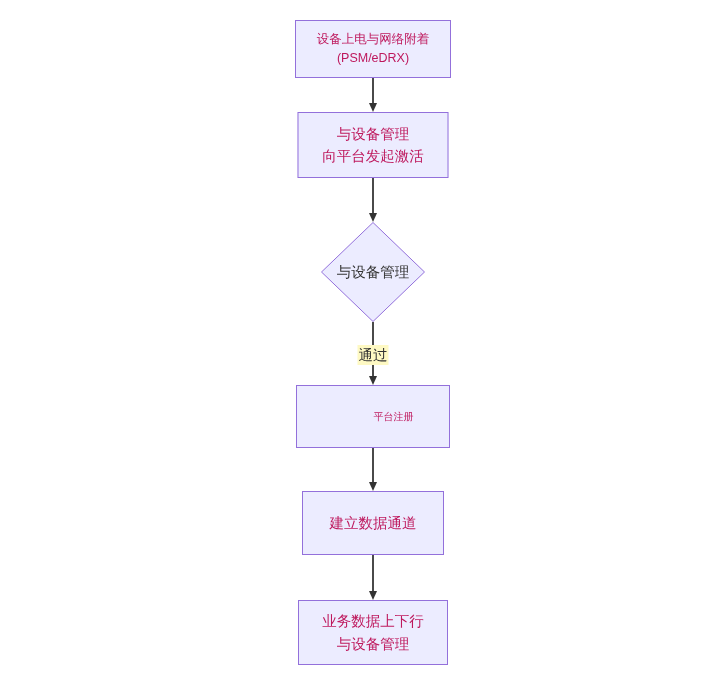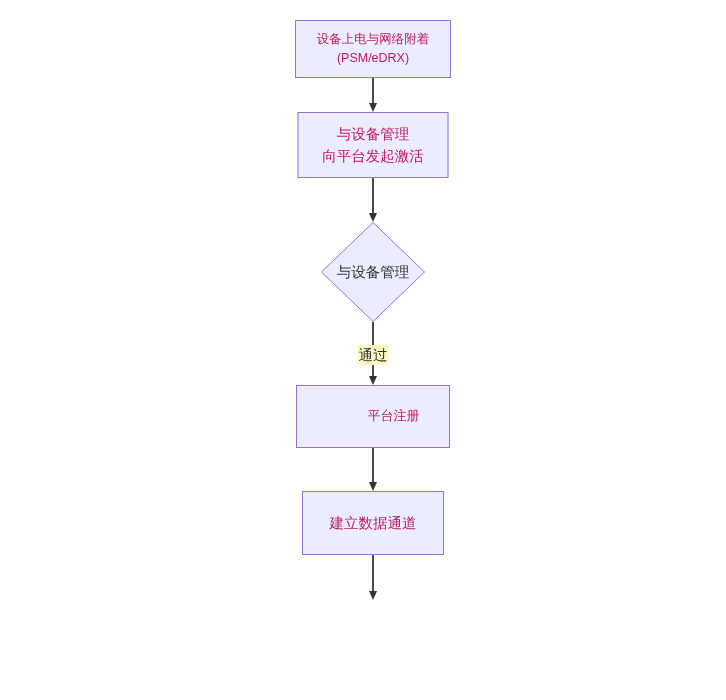--- a/index.html
+++ b/index.html
@@ -23,21 +23,21 @@
     align-items:center;
     justify-content:center;
     text-align:center;
     line-height:1.55;
     color:#be185d;
     box-sizing:border-box;
   }
   .node .line-text{white-space:nowrap;}
   #n1{top:20px;width:156px;height:58px;font-size:12.5px;}
   #n2{top:112px;width:151px;height:66px;font-size:14.5px;}
-  #n4{top:385px;width:154px;height:63px;font-size:13px;padding-left:41px;}
+  #n4{top:385px;width:154px;height:63px;font-size:10px;padding-left:41px;}
   #n5{top:491px;width:142px;height:64px;font-size:14.5px;}
   #n6{top:600px;width:150px;height:65px;font-size:14.5px;}
 
   
   .diamond{
     position:absolute;
     left:373px;
     transform:translateX(-50%);
     top:222px;
     width:104px;height:100px;
@@ -140,14 +140,18 @@
 
   <div class="node" id="n5">
     <span class="line-text">建立数据通道</span>
   </div>
 
   <div class="connector" id="c5">
     <div class="edge-line"></div>
     <div class="arrowhead"></div>
   </div>
 
+  <div class="node" id="n6">
+    <span class="line-text">业务数据上下行</span>
+    <span class="line-text">与设备管理</span>
+  </div>
 
 </div>
 
 </body></html>

